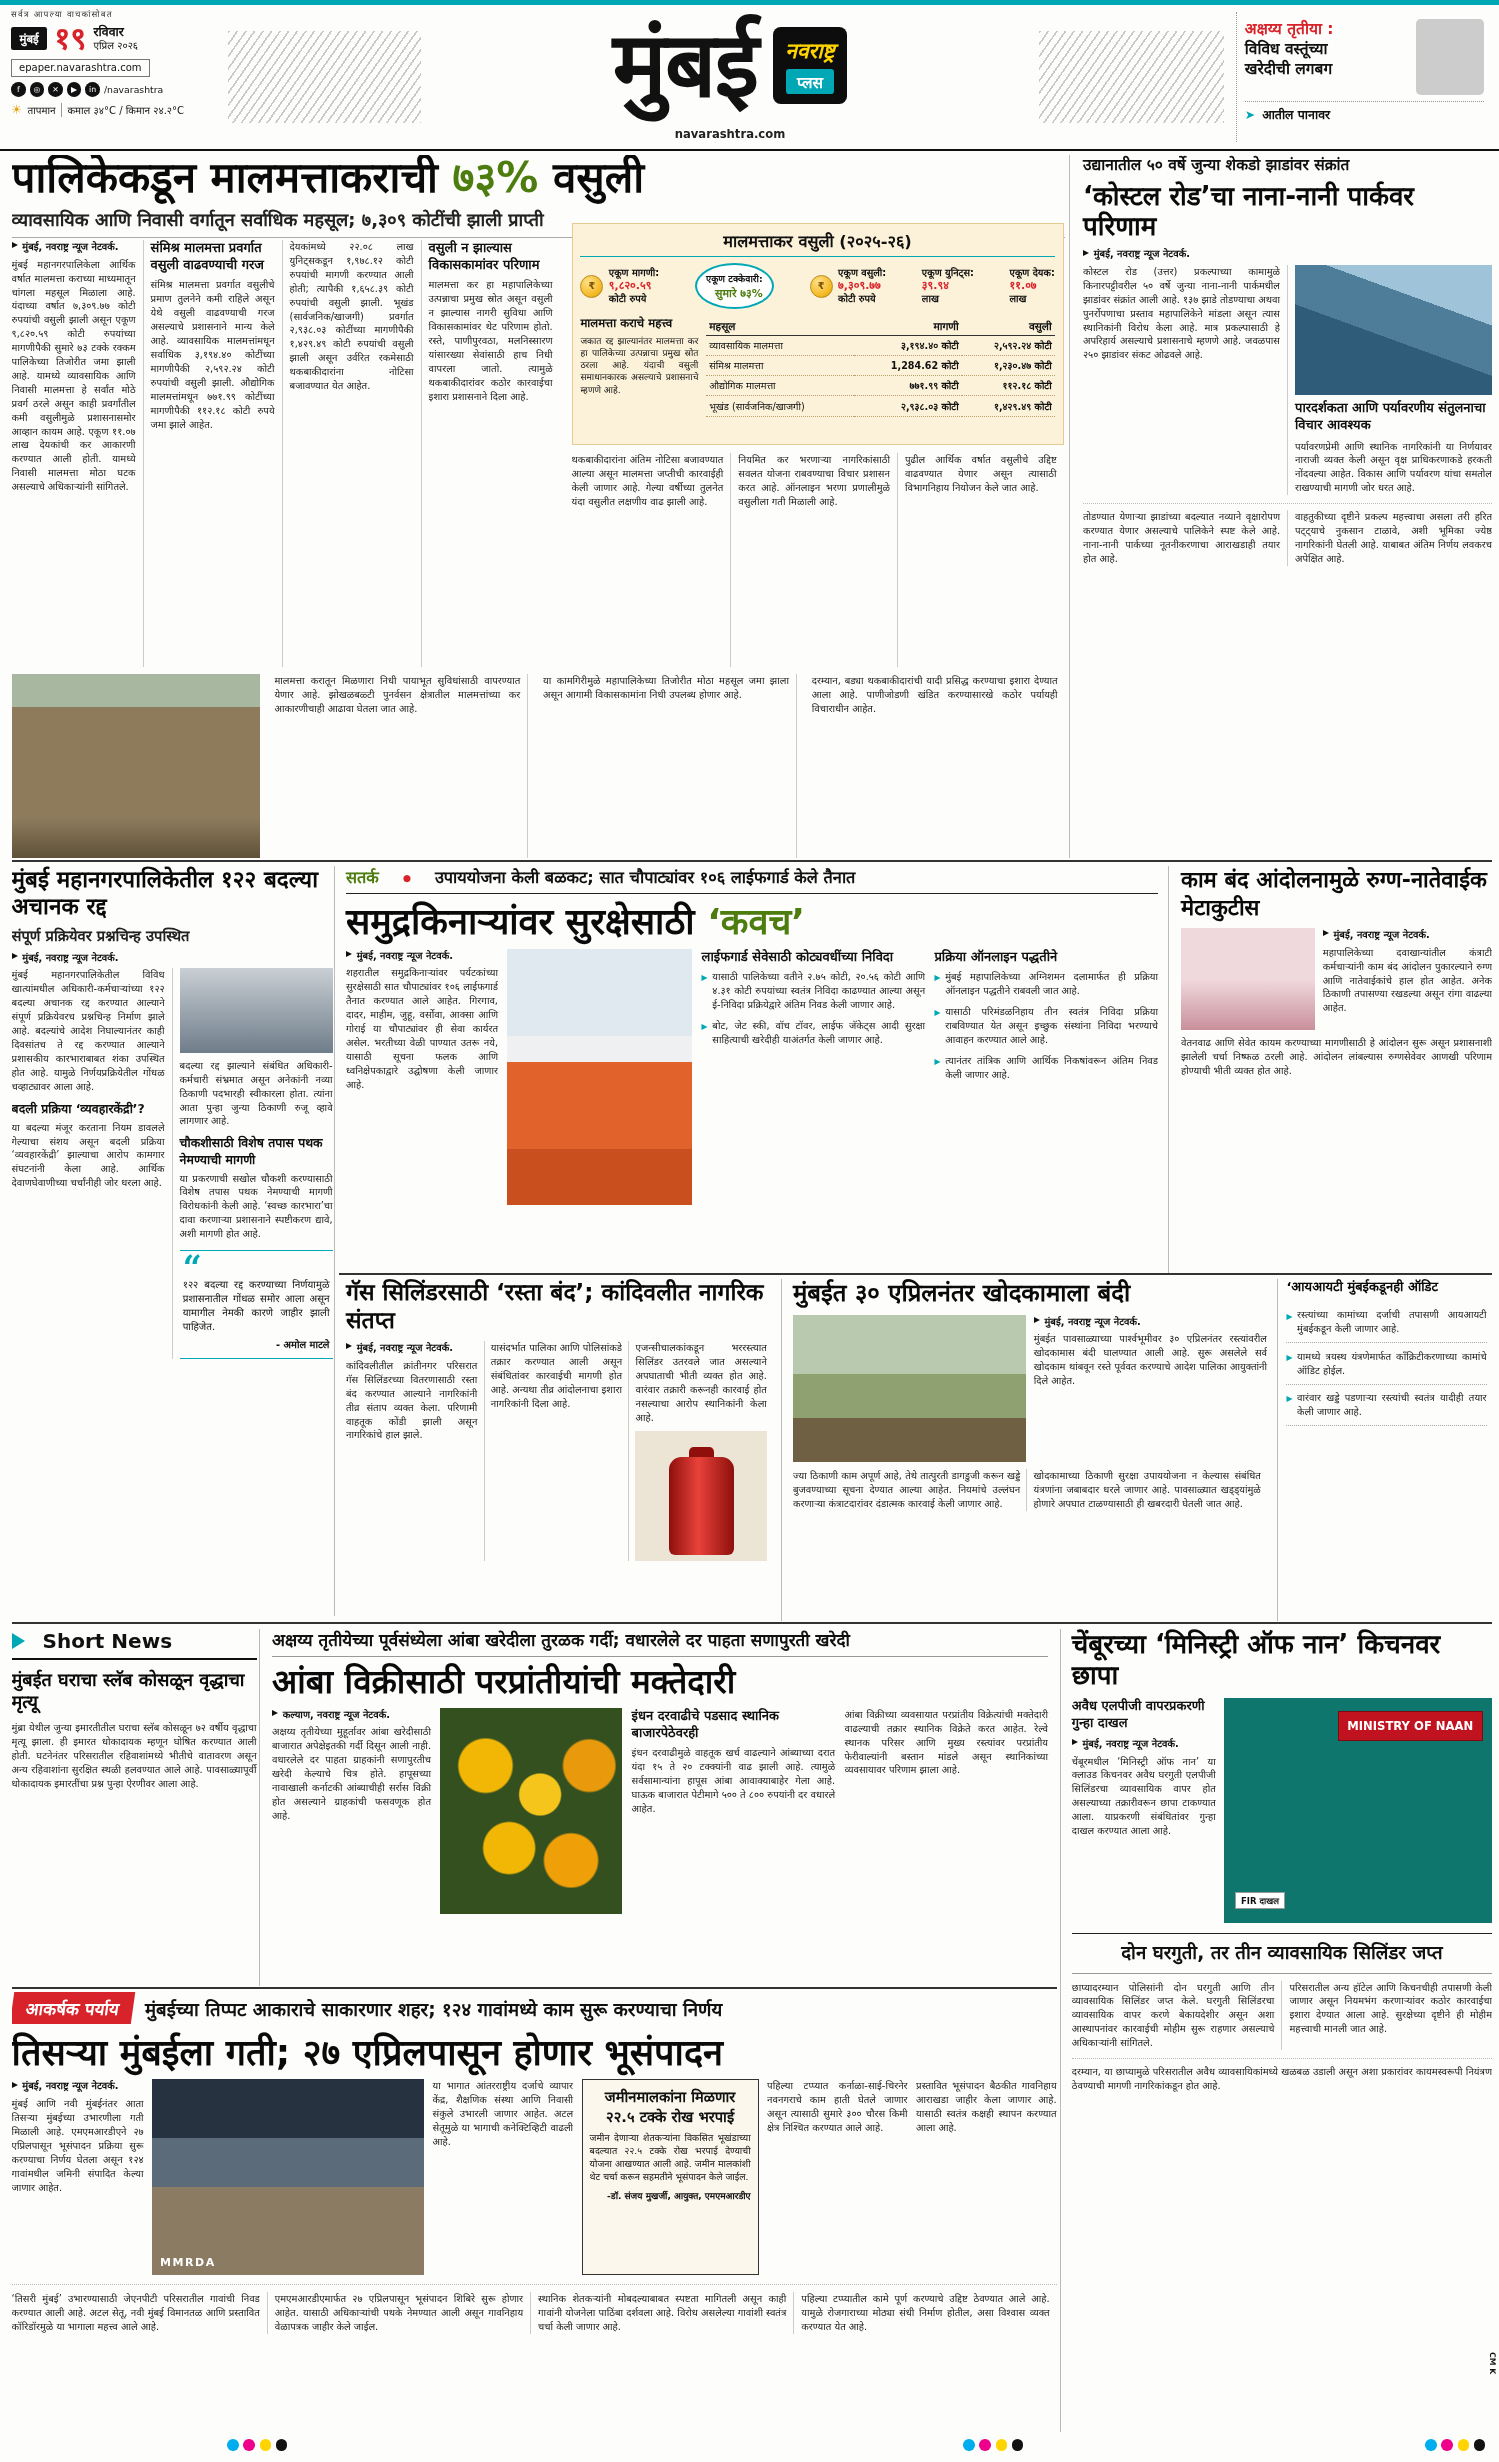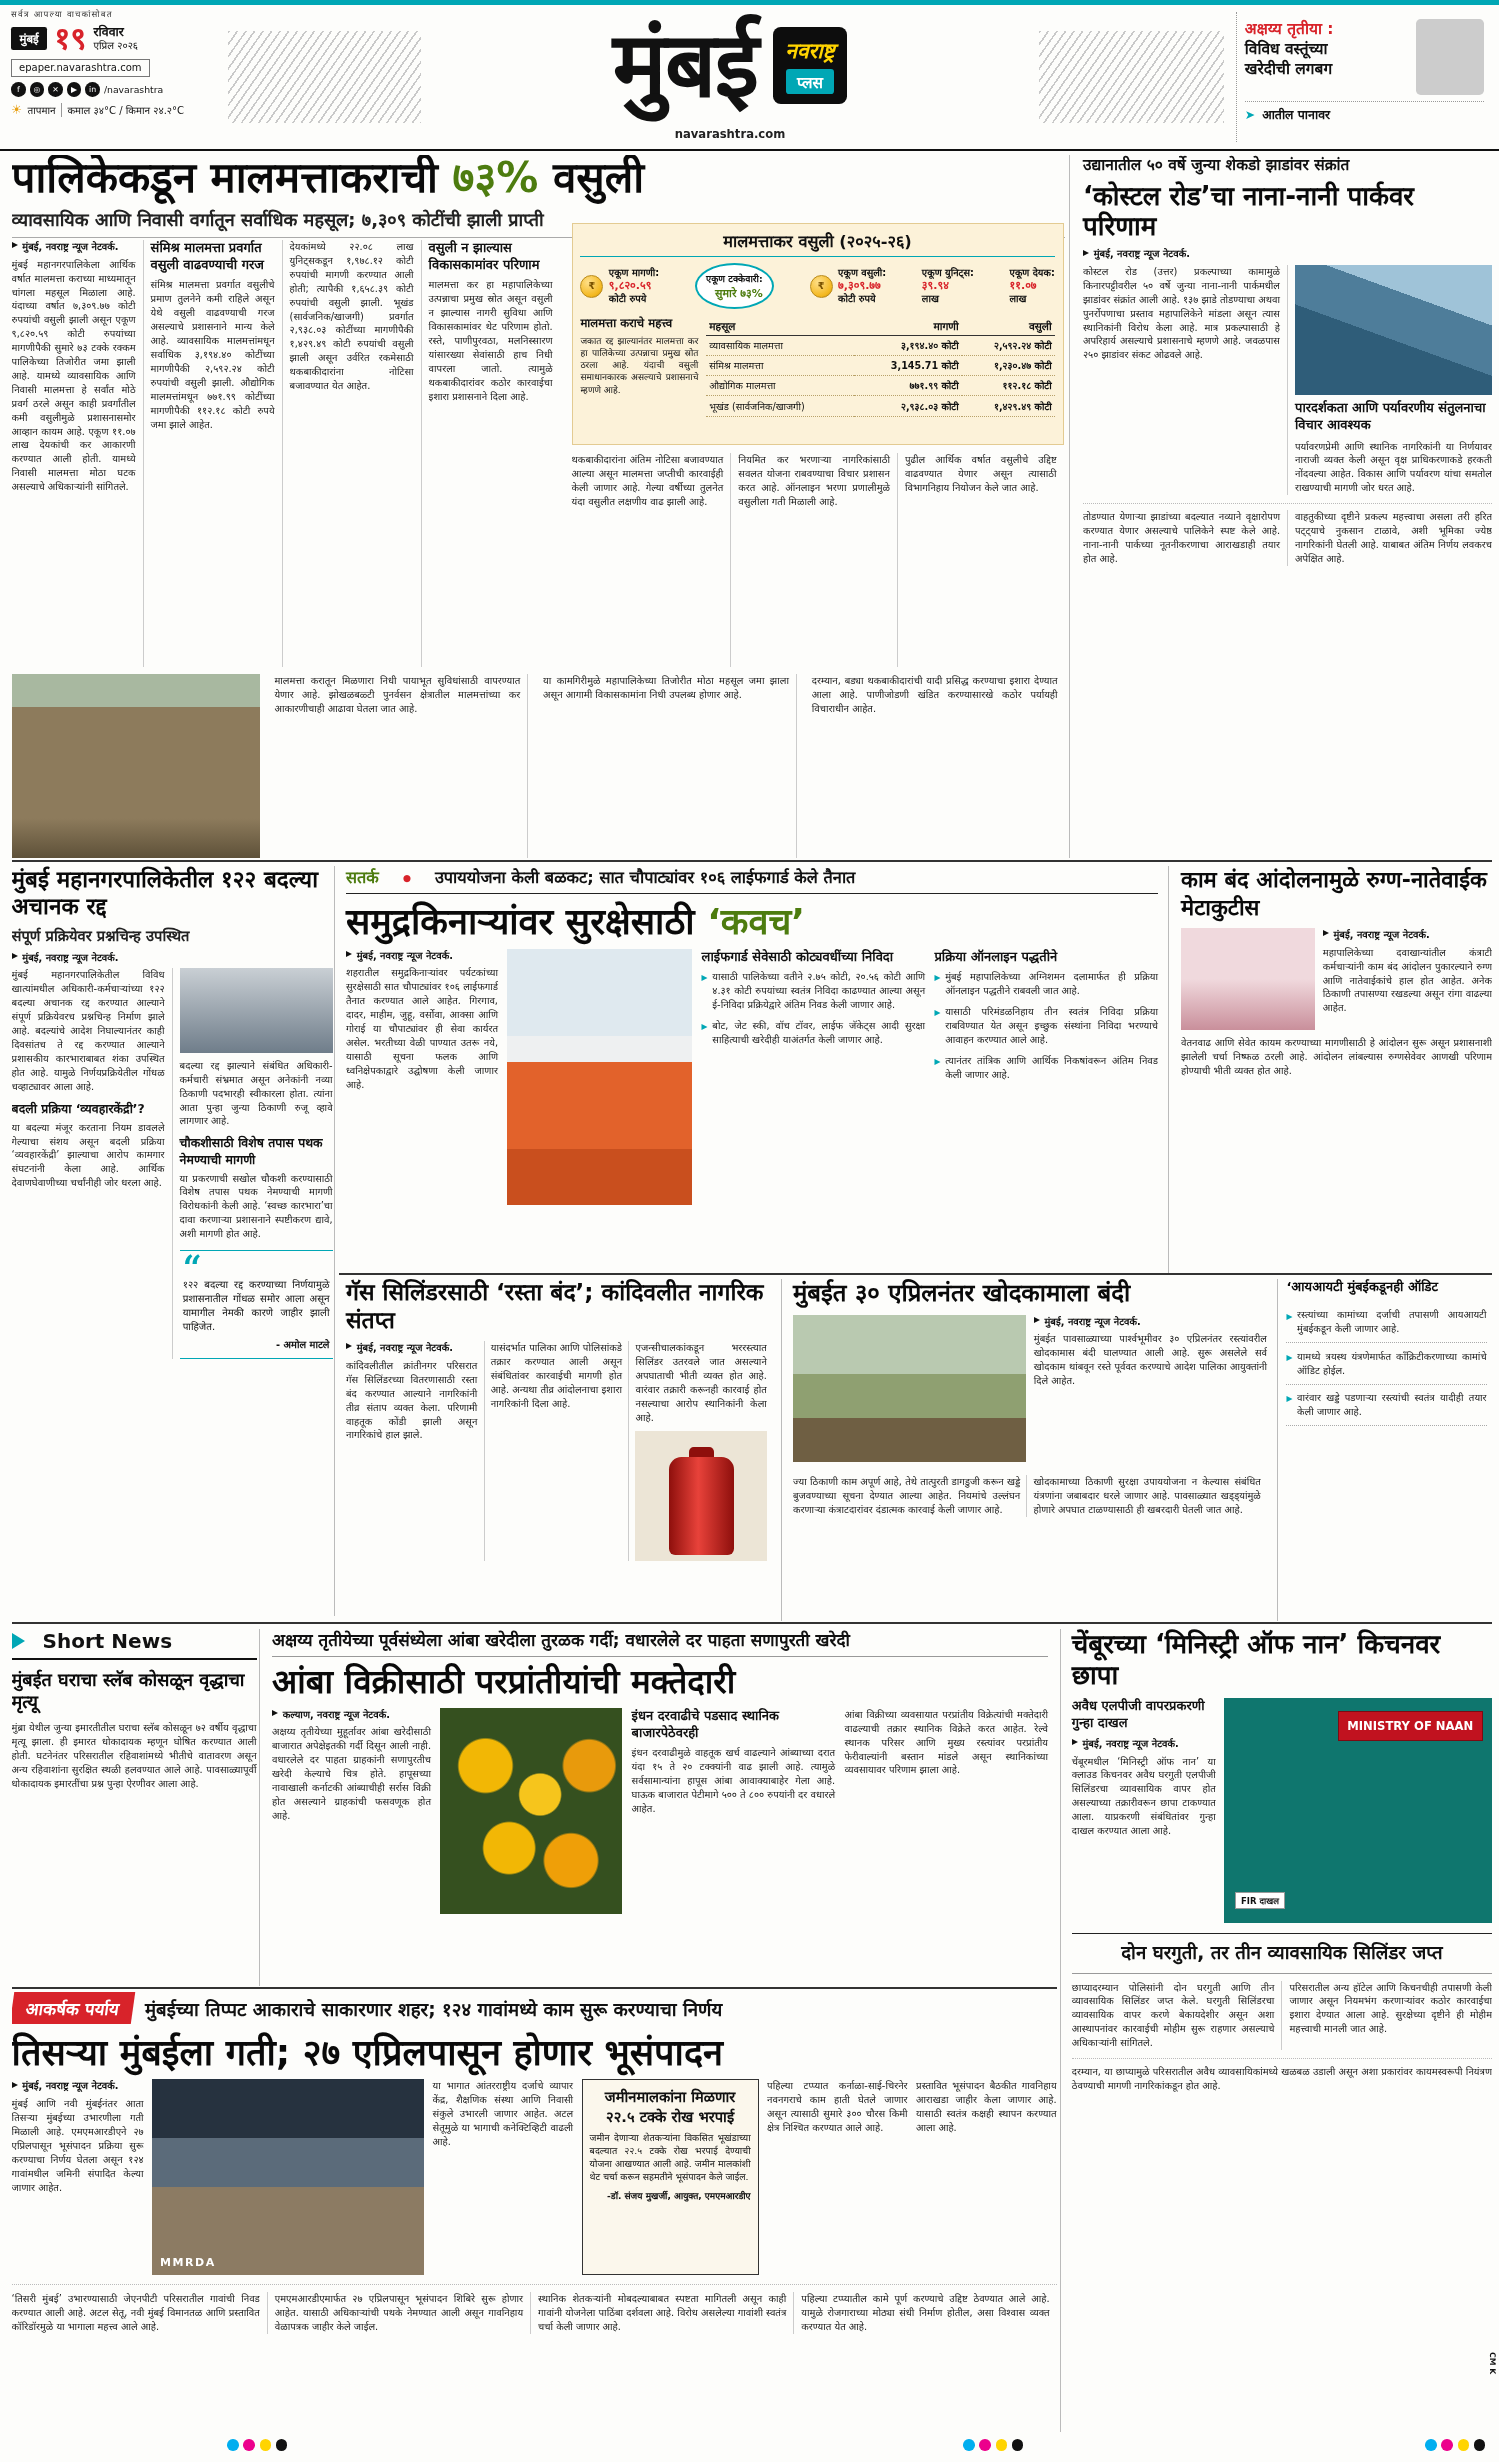--- a/index.html
+++ b/index.html
@@ -136,21 +136,21 @@
   .gcol:last-child { border-right:none; }
   .cyl-wrap { background:#ece5d6; height:130px; display:flex; align-items:flex-end; justify-content:center; margin-top:6.2px; padding-bottom:6.2px; }
   .cyl { width:65px; height:98px; background:linear-gradient(90deg,#8e0f0c,#e8423a 45%,#8e0f0c); border-radius:12.4px 12.4px 6.2px 6.2px; position:relative; }
   .cyl-top { position:absolute; top:-10px; left:20px; width:25px; height:10px; background:#8e0f0c; border-radius:4.7px 4.7px 0 0; }
 
   
   #sec-excav { left:786px; top:1279px; width:488px; height:342px; padding:0 7px; }
   #excav-hl { font-size:24px; line-height:1.2; }
   .excav-row { display:flex; gap:7.8px; margin-top:7px; }
   .excav-img { flex:0 0 233px; height:147px; background:linear-gradient(180deg,#b9c9b0 0 40%, #8fa071 40% 70%, #6f5f43 70% 100%); }
-  .excav-bottom { display:flex; margin-top:13px; }
+  .excav-bottom { display:flex; margin-top:7px; }
   .ecol { flex:1; padding:0 6.2px; }
   .ecol:first-child { padding-left:0; border-right:0.8px solid #ccc; }
 
   
   #sec-iit { left:1281px; top:1279px; width:211px; height:342px; padding:0 5.4px; }
   #iit-hl { font-size:13px; line-height:1.25; margin-bottom:7px; }
   .iit-item { display:flex; gap:4.7px; border-bottom:0.8px dotted #aaa; padding:6.2px 0; }
 
   
   #sec-short { left:11.6px; top:1629px; width:245px; height:357px; }
@@ -352,21 +352,21 @@
             </tr>
           </thead>
           <tbody>
             <tr>
               <td>व्यावसायिक मालमत्ता</td>
               <td>३,१९४.४० कोटी</td>
               <td>२,५९२.२४ कोटी</td>
             </tr>
             <tr>
               <td>संमिश्र मालमत्ता</td>
-              <td>3,145.71 कोटी</td>
+              <td>1,284.62 कोटी</td>
               <td>१,२३०.४७ कोटी</td>
             </tr>
             <tr>
               <td>औद्योगिक मालमत्ता</td>
               <td>७७१.९९ कोटी</td>
               <td>११२.१८ कोटी</td>
             </tr>
             <tr>
               <td>भूखंड (सार्वजनिक/खाजगी)</td>
               <td>२,९३८.०३ कोटी</td>

